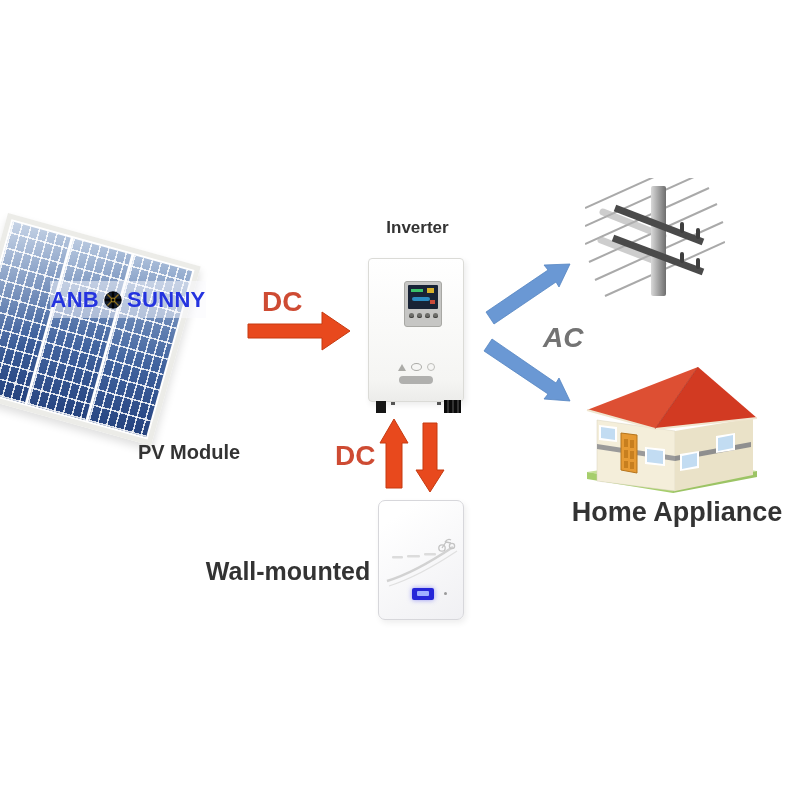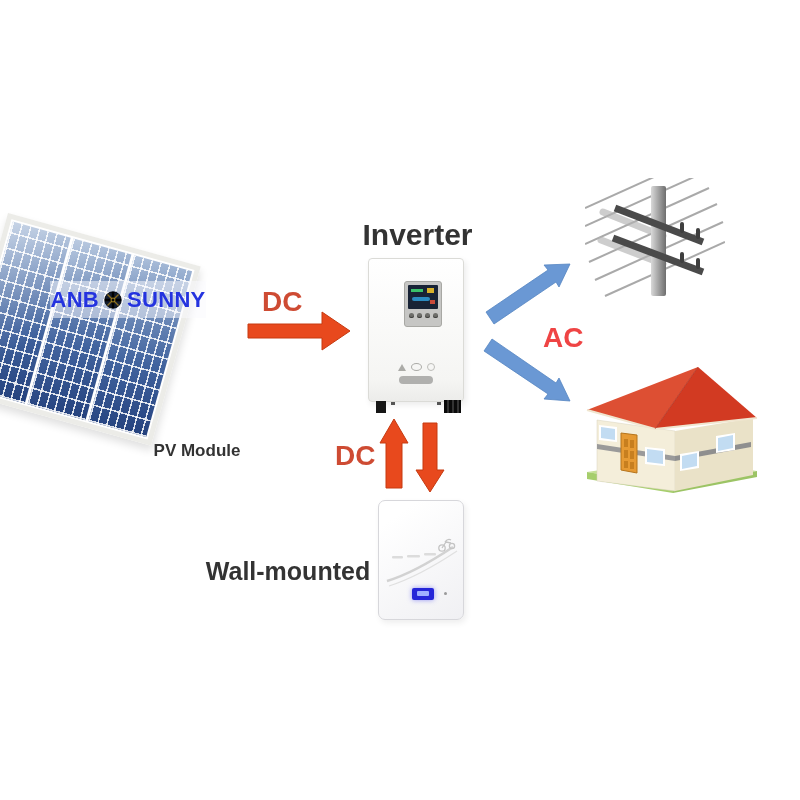--- a/index.html
+++ b/index.html
@@ -1,28 +1,28 @@
 <!DOCTYPE html>
 <html><head>
 <meta charset="utf-8">
 <style>
   html,body{margin:0;padding:0;background:#fff;}
   .canvas{position:relative;width:800px;height:800px;background:#ffffff;overflow:hidden;
           font-family:"Liberation Sans",sans-serif;}
 
   
   .lbl{position:absolute;font-weight:600;color:#333;text-align:center;letter-spacing:0px;}
-  .pv-label{left:112px;top:441px;width:170px;font-size:17px;}
-  .inverter-label{left:345px;top:218px;width:145px;font-size:30px;}
+  .pv-label{left:104px;top:441px;width:170px;font-size:20px;}
+  .inverter-label{left:345px;top:218px;width:145px;font-size:17px;}
   .grid-label{left:604px;top:296px;width:120px;font-size:26px;}
   .home-label{left:568px;top:497px;width:218px;font-size:27px;}
   .battery-label{left:193px;top:538px;width:190px;font-size:25px;line-height:26px;margin-top:20px;}
   .edge-lbl{position:absolute;font-weight:700;font-size:28px;}
   .edge-dc1{left:262px;top:286px;color:#CE4B33;}
-  .edge-ac{left:543px;top:322px;color:#ef4444;}
+  .edge-ac{left:543px;top:322px;color:#737373;font-style:italic;}
   .edge-dc2{left:335px;top:440px;color:#CE4B33;}
 
   
   .pv-wrap{position:absolute;left:0;top:200px;width:270px;height:235px;}
   .pv-shadow{position:absolute;left:28px;top:200px;width:110px;height:14px;
              background:radial-gradient(ellipse at center,rgba(110,110,110,.35),transparent 70%);
              transform:rotate(6deg);filter:blur(1px);}
   .pv-frame{position:absolute;left:8px;top:13px;width:200px;height:186px;
             transform-origin:top left;transform:rotate(15.5deg);
             border:5px solid #ECECE8;background:#fff;box-sizing:border-box;
@@ -202,20 +202,21 @@
       <polygon points="135,75 150,72 150,85 135,88" fill="#C2DCF2"></polygon>
     </g>
 
     <g>
       <polygon points="115,4 4,47 72,66" fill="#DD4F33"></polygon>
       <polygon points="115,4 72,66 174,55" fill="#D23A22"></polygon>
       <path d="M4,47 72,66 174,55" stroke="#F0E6D0" stroke-width="2" fill="none"></path>
       <line x1="115" y1="4" x2="72" y2="66" stroke="rgba(150,30,15,.5)" stroke-width="1"></line>
     </g>
   </svg>
+  <div class="lbl home-label">Home Appliance</div>
 
   <div class="battery-box">
     <svg width="84" height="118" viewBox="0 0 84 118">
       <path d="M8 80 C 28 74, 50 62, 74 46" stroke="#CDCDCD" stroke-width="2.5" fill="none" opacity=".9"></path>
       <path d="M10 85 C 32 78, 54 66, 78 50" stroke="#E0E0E0" stroke-width="1.2" fill="none"></path>
       <g fill="#DCDCDC">
         <rect x="13" y="55" width="11" height="2.5" rx="1"></rect>
         <rect x="28" y="54" width="13" height="2.5" rx="1"></rect>
         <rect x="45" y="52" width="12" height="2.5" rx="1"></rect>
       </g>

